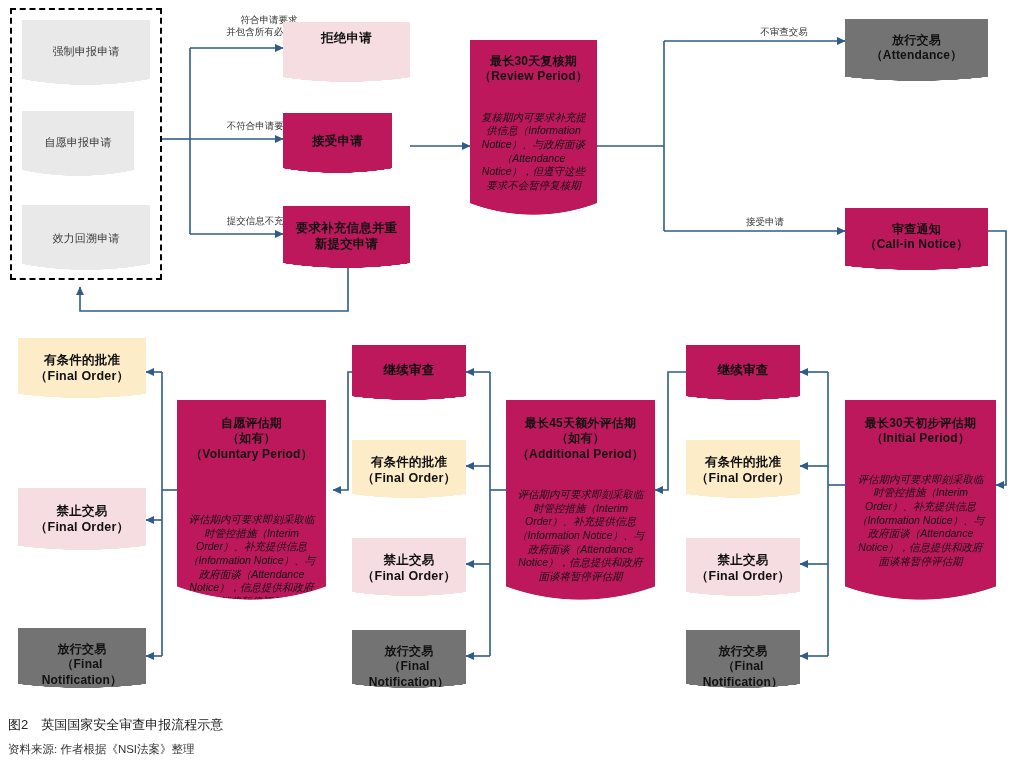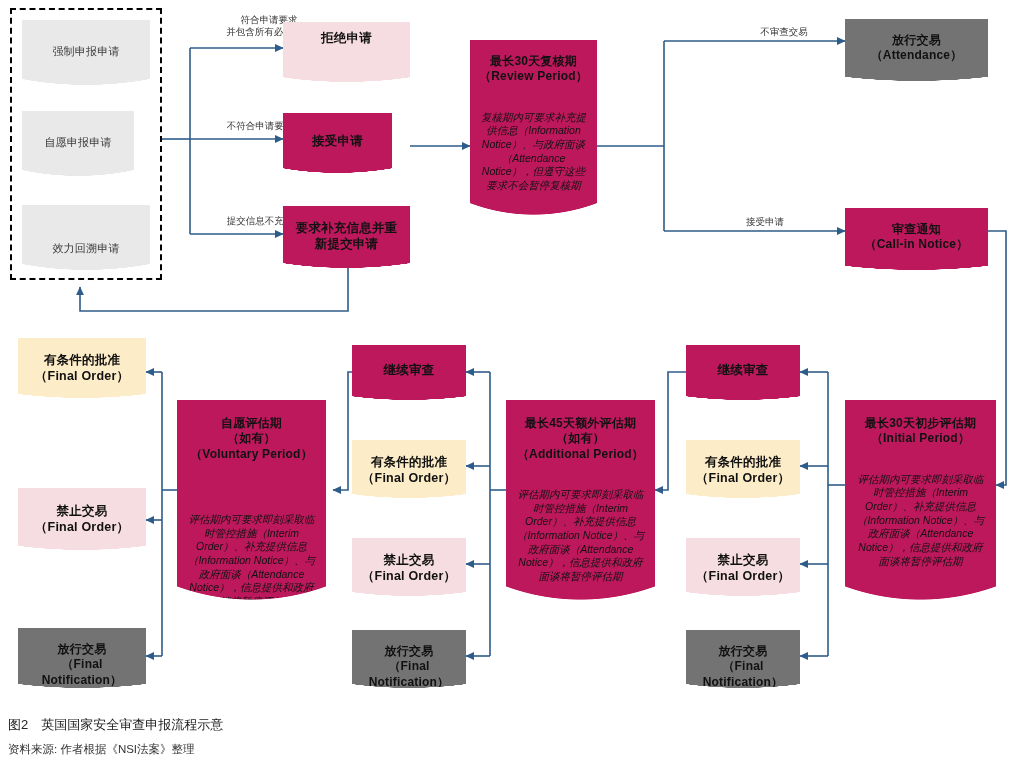--- a/index.html
+++ b/index.html
@@ -145,21 +145,21 @@
     <div class="title" style="margin-top:18px;">强制申报申请</div>
   </div>
 
   <div class="node grey" style="left:22px; top:111px; width:112px; height:65px;
               --wave: radial-gradient(ellipse 120% 100% at 50% 0%, #000 99.6%, transparent 100%);">
     <div class="title" style="margin-top:18px;">自愿申报申请</div>
   </div>
 
   <div class="node grey" style="left:22px; top:205px; width:128px; height:65px;
               --wave: radial-gradient(ellipse 120% 100% at 50% 0%, #000 99.6%, transparent 100%);">
-    <div class="title" style="margin-top:30px;">效力回溯申请</div>
+    <div class="title" style="margin-top:20px;">效力回溯申请</div>
   </div>
 
   <div class="edge-label" style="left:196px; top:14px; width:146px;">符合申请要求
 并包含所有必要信息</div>
   <div class="edge-label" style="left:196px; top:120px; width:128px;">不符合申请要求</div>
   <div class="edge-label" style="left:196px; top:215px; width:128px;">提交信息不充分</div>
   <div class="edge-label" style="left:739px; top:26px; width:90px;">不审查交易</div>
   <div class="edge-label" style="left:720px; top:216px; width:90px;">接受申请</div>
 
   <div class="node pink plain" style="left:283px; top:22px; width:127px; height:60px;

